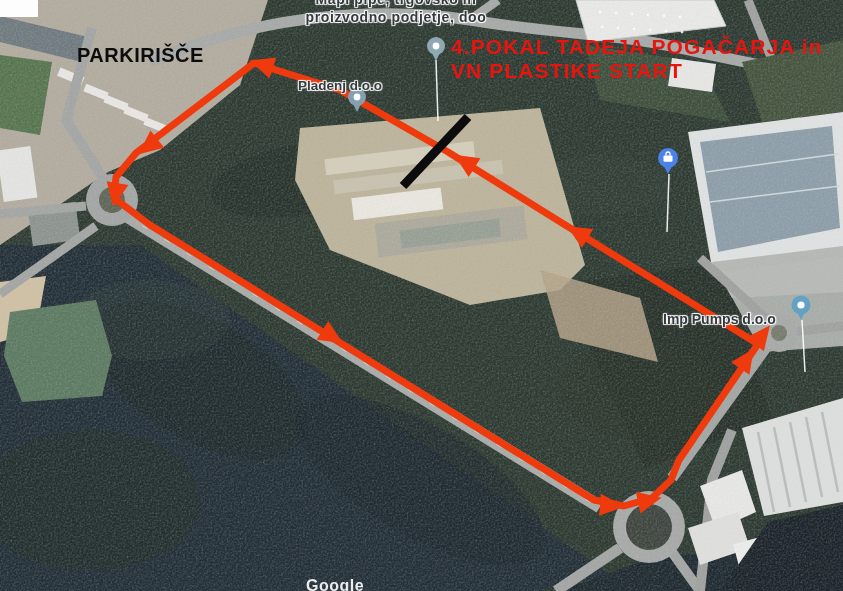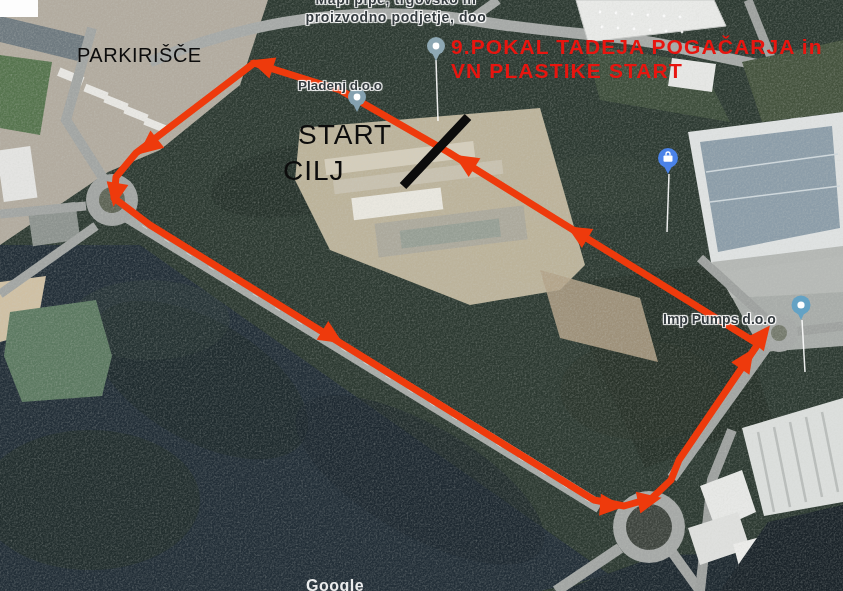--- a/index.html
+++ b/index.html
@@ -14,21 +14,21 @@
     position:absolute; color:#343b3f; font-weight:700; font-size:13.5px;
     line-height:19px; white-space:nowrap;
     text-shadow: 0 0 2px rgba(255,255,255,.9), 0 0 3px rgba(255,255,255,.7),
       1px 1px 0 rgba(255,255,255,.75), -1px -1px 0 rgba(255,255,255,.75),
       1px -1px 0 rgba(255,255,255,.75), -1px 1px 0 rgba(255,255,255,.75);
   }
   .map-label.centered { transform:translateX(-50%); text-align:center; }
   .map-label.big { font-size:14px; letter-spacing:.5px; }
 
   .annot-black {
-    position:absolute; font-weight:400; white-space:nowrap; color:#0c0c0c;
+    position:absolute; font-weight:700; white-space:nowrap; color:#0c0c0c;
   }
   .parking { font-size:20px; letter-spacing:.5px; }
   .startcilj { font-size:28px; letter-spacing:1px; }
 
   .event-title {
     position:absolute; left:451px; top:35px; font-weight:700; font-size:21px;
     line-height:24px; letter-spacing:1.1px; white-space:nowrap;
   }
   .watermark {
     position:absolute; left:306px; top:577px; color:rgba(255,255,255,.9);
@@ -223,23 +223,21 @@
     <div>proizvodno podjetje, doo</div>
   </div>
 
   <div class="map-label" style="left:252px; top:76px;padding-left:46px;">Pladenj d.o.o</div>
 
 
   <div class="map-label" style="left:663px; top:300px; font-size:14px;margin-top:10px;">Imp Pumps d.o.o</div>
 
   <div class="annot-black parking" style="left: 77px; top: 44px; color: rgb(12, 12, 12);">PARKIRIŠČE</div>
 
-  <div class="annot-black startcilj" style="left: 298px; top: 119px; color: rgb(12, 12, 12);">START</div>
-
-  <div class="annot-black startcilj" style="left: 283px; top: 155px; color: rgb(12, 12, 12);">CILJ</div>
+
 
   <div class="event-title" style="color: rgb(232, 21, 15);">
-    <div>9.POKAL TADEJA POGAČARJA in</div>
+    <div>4.POKAL TADEJA POGAČARJA in</div>
     <div>VN PLASTIKE START</div>
   </div>
 
   <div class="watermark">Google</div>
 </div>
 
 </body></html>

